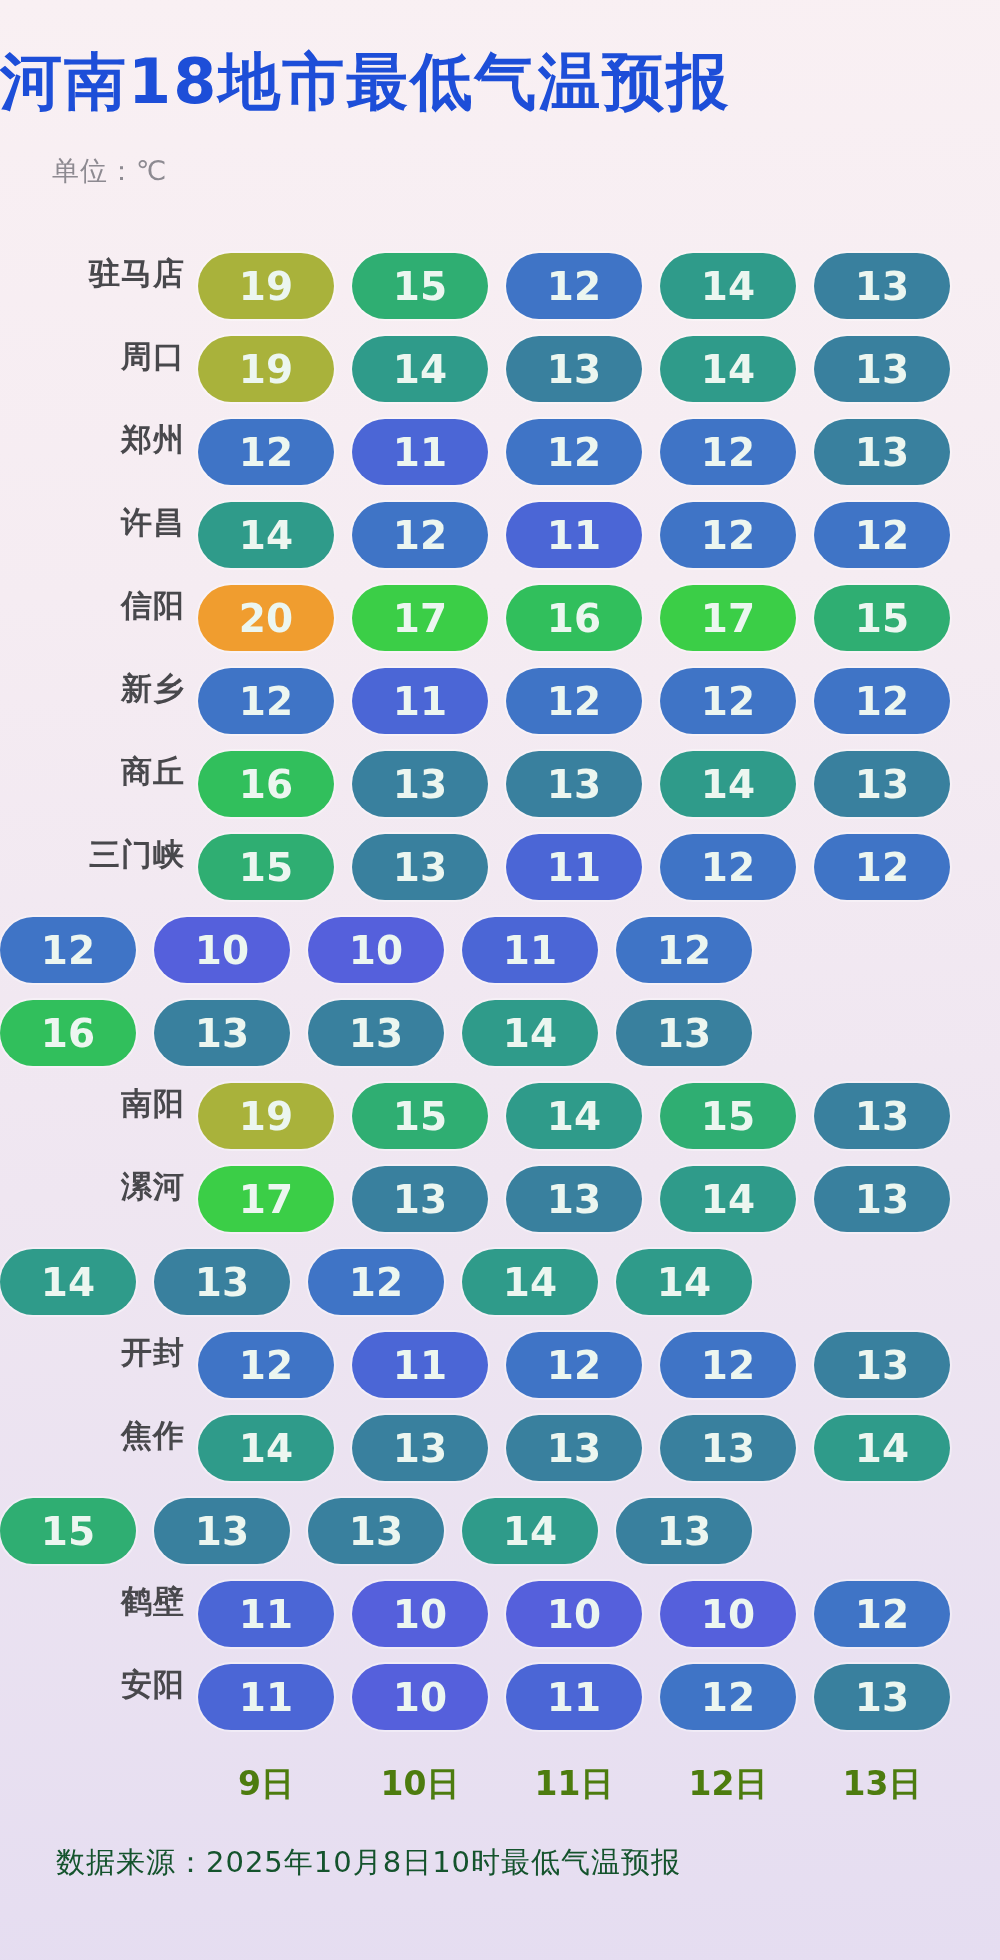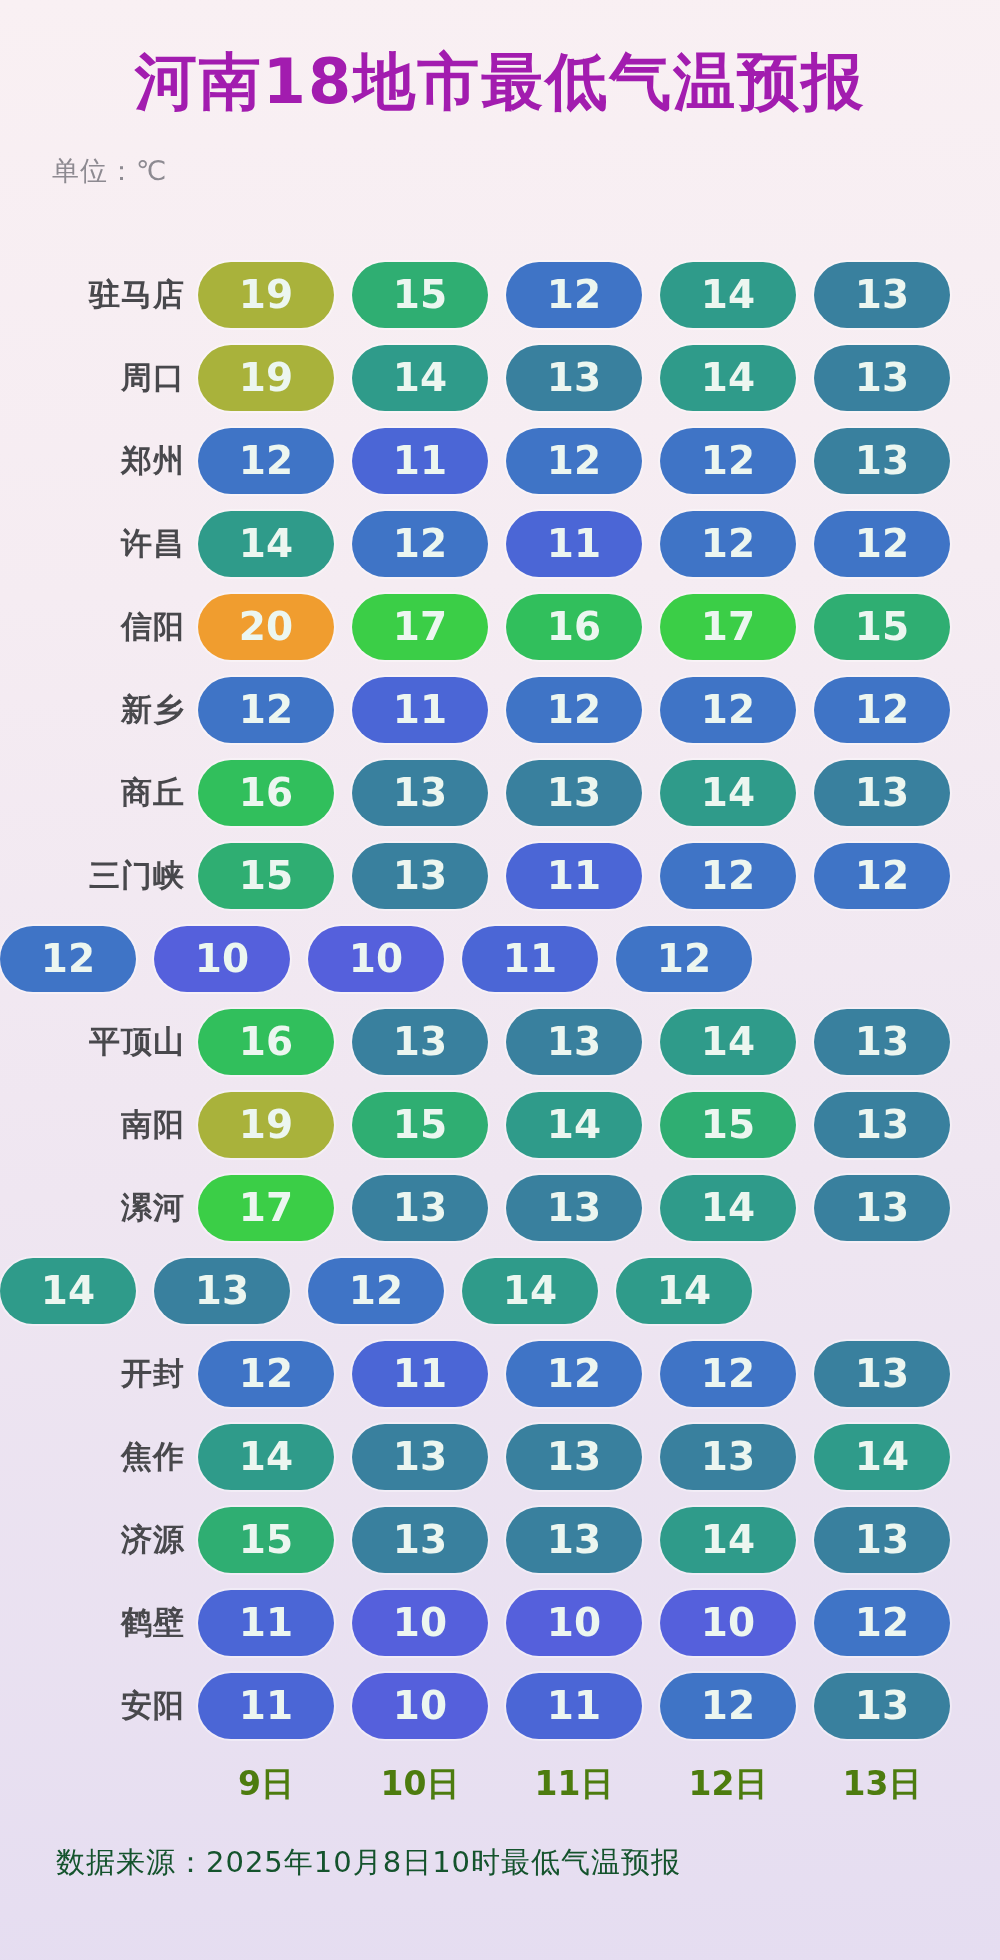--- a/index.html
+++ b/index.html
@@ -5,38 +5,38 @@
   html, body { margin: 0; padding: 0; }
   body {
     width: 1000px;
     height: 1960px;
     overflow: hidden;
     background: linear-gradient(178deg, #f9f0f3 0%, #f5ecf2 30%, #efe6f1 60%, #e5ddf1 100%);
     font-family: "DejaVu Sans", "Liberation Sans", sans-serif;
   }
   .title {
     margin-top: 46px;
-    text-align: center;
+    text-align: left;
     font-size: 62px;
     font-weight: 700;
-    color: #a21caf;
+    color: #1d4ed8;
     letter-spacing: 2px;
     line-height: 1.15;
   }
   .unit {
     margin: 36px 0 0 52px;
     font-size: 27px;
     color: #8d8a91;
     letter-spacing: 1px;
   }
   .grid { margin-top: 64px; }
   .row {
     height: 83px;
     display: flex;
-    align-items: center;
+    align-items: flex-start;
   }
   .city-cell {
     width: 185px;
     flex: 0 0 185px;
     text-align: right;
     padding-right: 13px;
     box-sizing: content-box;
     font-size: 31px;
     font-weight: 700;
     color: #48484c;
@@ -168,21 +168,20 @@
     <div class="row">
       <div class="pills">
         <div class="pill" style="background: rgb(63, 116, 198);">12</div>
         <div class="pill" style="background: rgb(85, 96, 220);">10</div>
         <div class="pill" style="background: rgb(85, 96, 220);">10</div>
         <div class="pill" style="background: rgb(75, 102, 214);">11</div>
         <div class="pill" style="background: rgb(63, 116, 198);">12</div>
       </div>
     </div>
     <div class="row">
-      <div class="city-cell">平顶山</div>
       <div class="pills">
         <div class="pill" style="background: rgb(49, 191, 92);">16</div>
         <div class="pill" style="background: rgb(57, 128, 158);">13</div>
         <div class="pill" style="background: rgb(57, 128, 158);">13</div>
         <div class="pill" style="background: rgb(47, 155, 138);">14</div>
         <div class="pill" style="background: rgb(57, 128, 158);">13</div>
       </div>
     </div>
     <div class="row">
       <div class="city-cell">南阳</div>
@@ -227,21 +226,20 @@
       <div class="city-cell">焦作</div>
       <div class="pills">
         <div class="pill" style="background: rgb(47, 155, 138);">14</div>
         <div class="pill" style="background: rgb(57, 128, 158);">13</div>
         <div class="pill" style="background: rgb(57, 128, 158);">13</div>
         <div class="pill" style="background: rgb(57, 128, 158);">13</div>
         <div class="pill" style="background: rgb(47, 155, 138);">14</div>
       </div>
     </div>
     <div class="row">
-      <div class="city-cell">济源</div>
       <div class="pills">
         <div class="pill" style="background: rgb(47, 174, 114);">15</div>
         <div class="pill" style="background: rgb(57, 128, 158);">13</div>
         <div class="pill" style="background: rgb(57, 128, 158);">13</div>
         <div class="pill" style="background: rgb(47, 155, 138);">14</div>
         <div class="pill" style="background: rgb(57, 128, 158);">13</div>
       </div>
     </div>
     <div class="row">
       <div class="city-cell">鹤壁</div>

